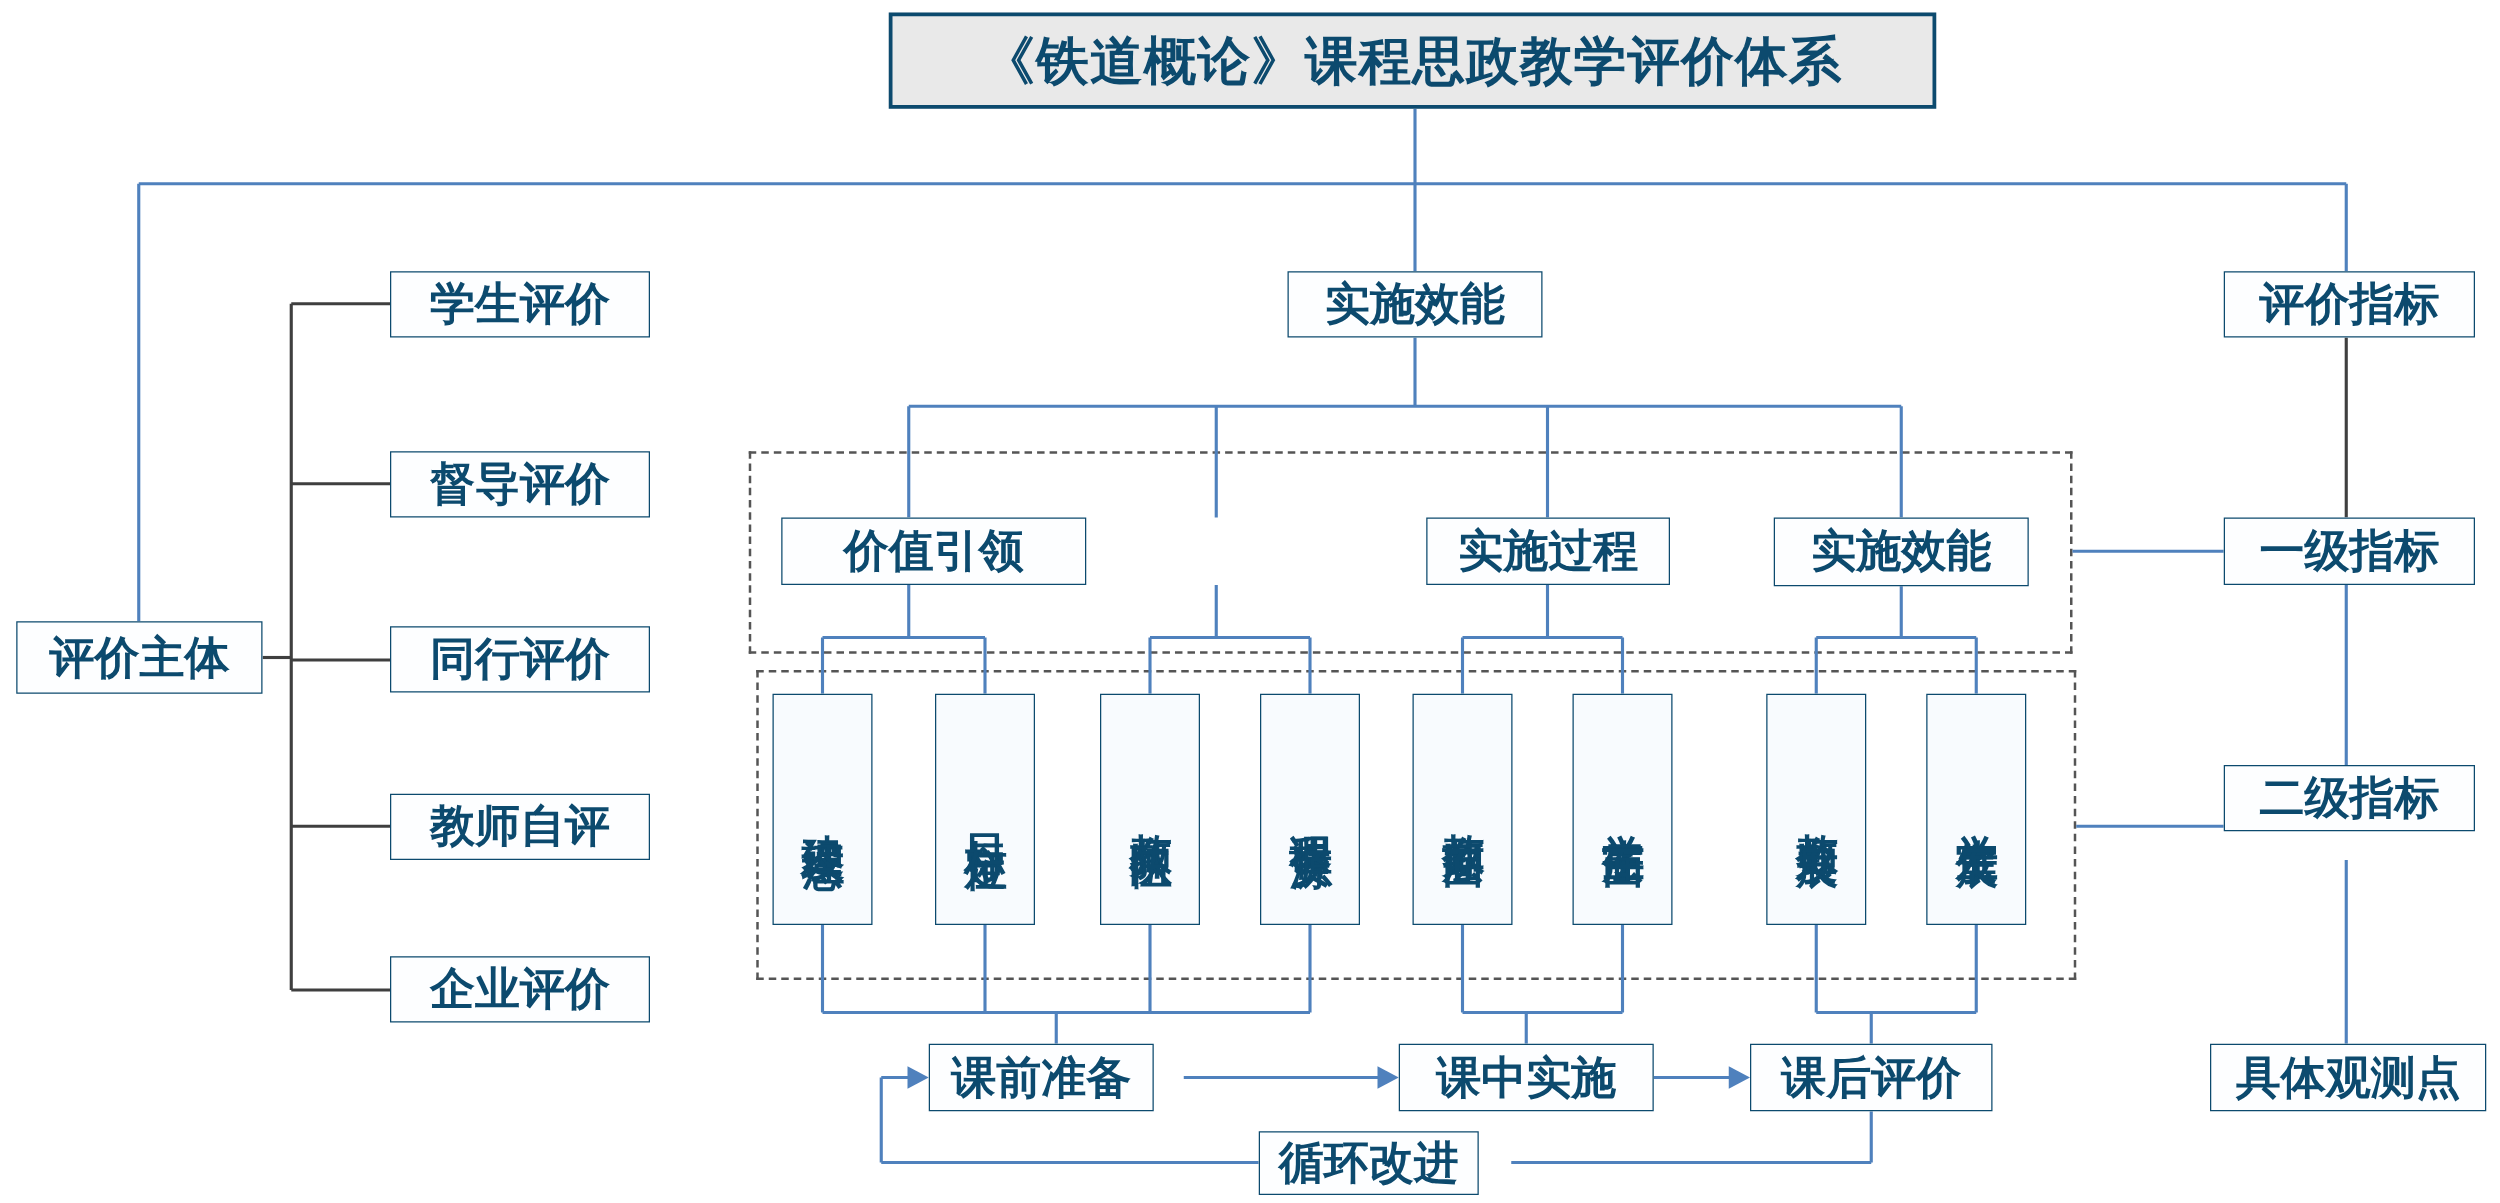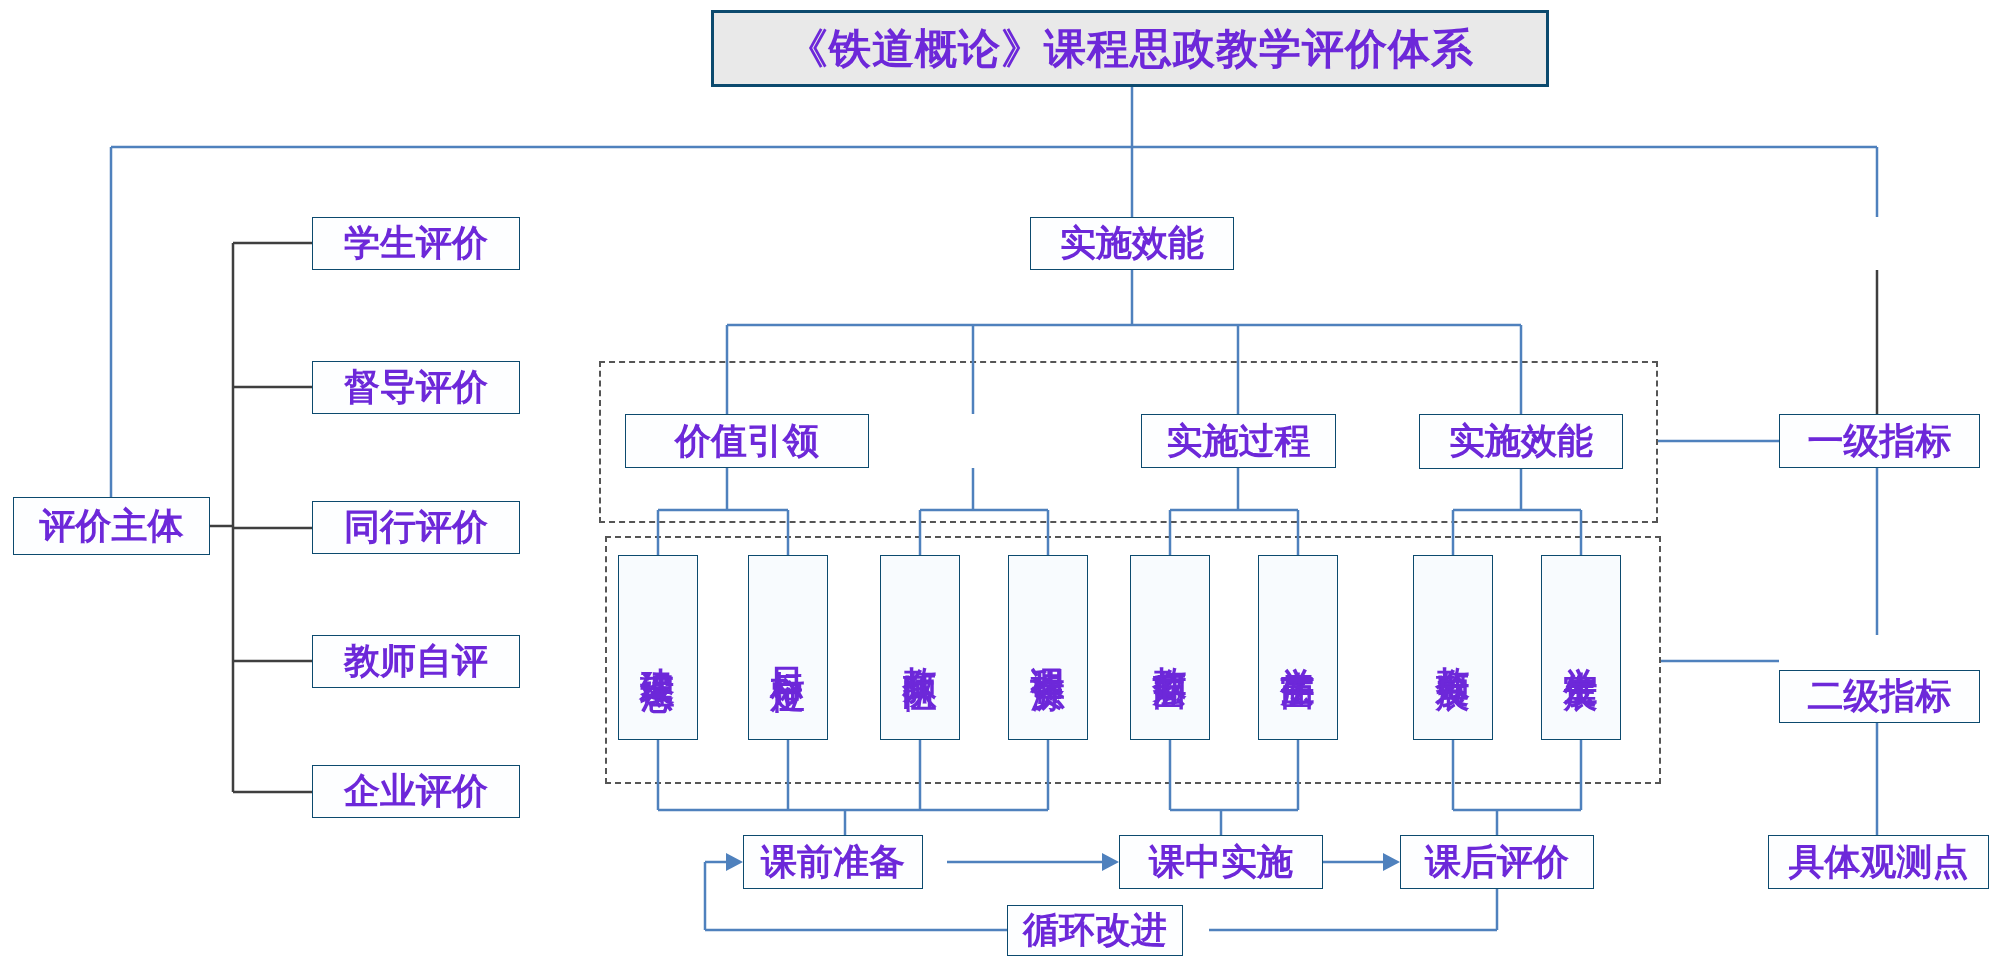--- a/index.html
+++ b/index.html
@@ -19,21 +19,21 @@
   }
   .box {
     position: absolute;
     z-index: 2;
     box-sizing: border-box;
     display: flex;
     align-items: center;
     justify-content: center;
     border: 1px solid #0c4a6e;
     background: #fdfeff;
-    color: #6d28d9;
+    color: #0c4a6e;
     font-weight: bold;
     font-size: 36px;
     white-space: nowrap;
     text-align: right;
   }
   .title-box {
     left: 711px; top: 10px; width: 838px; height: 77px;
     background: #e9e9e9;
     border-width: 3px;
     font-size: 42px;
@@ -68,21 +68,21 @@
   .sub-5 { left: 1258px; }
   .sub-6 { left: 1413px; }
   .sub-7 { left: 1541px; }
   .phase-0 { left: 743px;  top: 835px; width: 180px; height: 54px; }
   .phase-1 { left: 1119px; top: 835px; width: 204px; height: 54px; }
   .phase-2 { left: 1400px; top: 835px; width: 194px; height: 54px; }
   .loop-box { left: 1007px; top: 905px; width: 176px; height: 51px; }
   
   .ind-root { left: 1779px; top: 217px; width: 201px; height: 53px; }
   .lvl-0 { left: 1779px; top: 414px; width: 201px; height: 54px; }
-  .lvl-1 { left: 1779px; top: 670px; width: 201px; height: 53px; }
+  .lvl-1 { left: 1779px; top: 612px; width: 201px; height: 53px; }
   .lvl-2 { left: 1768px; top: 835px; width: 221px; height: 54px; }
   
   .dashed-frame {
     position: absolute;
     z-index: 0;
     box-sizing: border-box;
     border: 2.5px dashed #555555;
     background: transparent;
   }
   .dashed-1 { left: 599px; top: 361px; width: 1059px; height: 162px; }
@@ -198,17 +198,18 @@
   <div class="box vbox sub-4">教师层面</div>
   <div class="box vbox sub-5">学生层面</div>
   <div class="box vbox sub-6">教师发展</div>
   <div class="box vbox sub-7">学生发展</div>
 
   <div class="box phase-0">课前准备</div>
   <div class="box phase-1">课中实施</div>
   <div class="box phase-2">课后评价</div>
   <div class="box loop-box">循环改进</div>
 
+  <div class="box ind-root">评价指标</div>
   <div class="box lvl-0">一级指标</div>
   <div class="box lvl-1">二级指标</div>
   <div class="box lvl-2">具体观测点</div>
 
 </div>
 
 </body></html>

